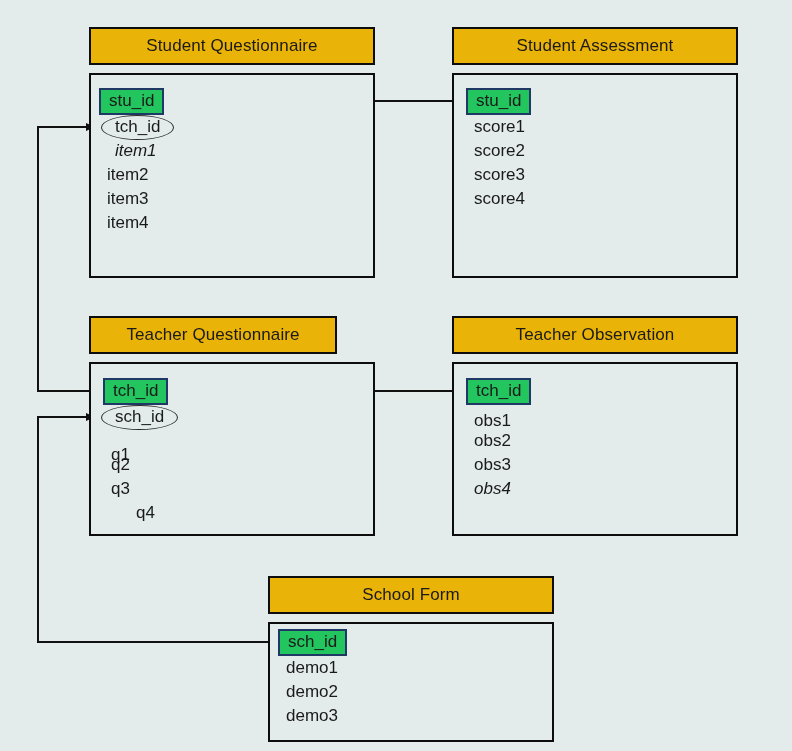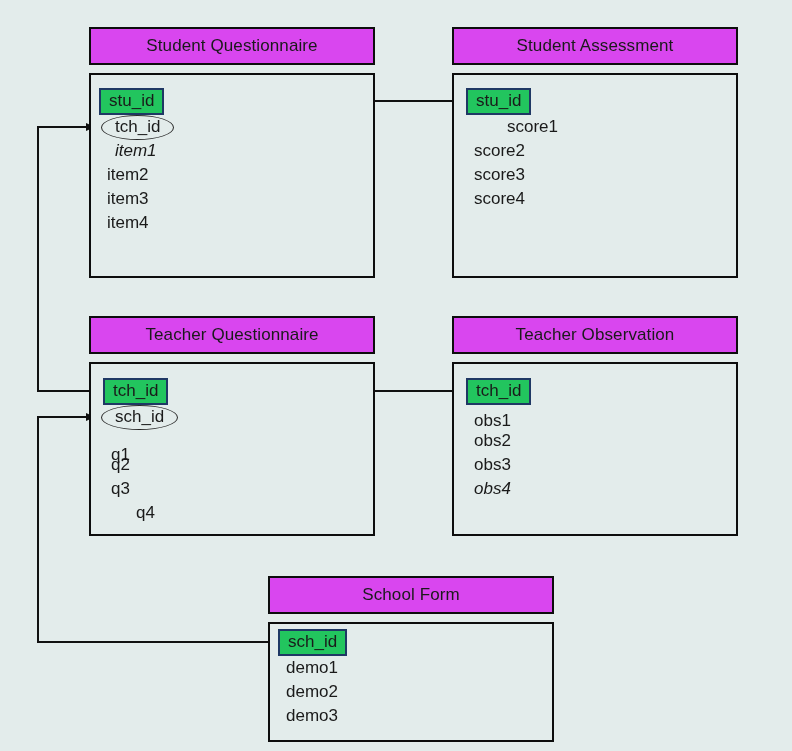--- a/index.html
+++ b/index.html
@@ -11,21 +11,21 @@
   }
   #canvas{position:relative;width:792px;height:751px;}
 
   svg#wires{position:absolute;left:0;top:0;width:792px;height:751px;pointer-events:none;}
 
   .entity{position:absolute;}
   .ent-title{
     position:absolute;
     box-sizing:border-box;
     border:2px solid #0d0d0d;
-    background:#d946ef;
+    background:#eab308;
     display:flex;align-items:center;justify-content:center;
     font-size:17px;color:#1a1a1a;letter-spacing:.1px;
   }
   .ent-body{
     position:absolute;
     box-sizing:border-box;
     border:2px solid #0d0d0d;
     background:#e3eceb;
   }
   .field{
@@ -111,36 +111,36 @@
       <span class="plain txt">item4</span>
     </div>
   </div>
 
   <div class="entity">
     <div class="ent-title" style="left:452px;top:27px;width:286px;height:38px;">Student Assessment</div>
     <div class="ent-body" style="left:452px;top:73px;width:286px;height:205px;"></div>
     <div class="field" style="left:466px;top:88px;">
       <span class="pk txt">stu_id</span>
     </div>
-    <div class="field" style="left:466px;top:116px;margin-left:33px;">
+    <div class="field" style="left:466px;top:116px;">
       <span class="plain txt">score1</span>
     </div>
     <div class="field" style="left:466px;top:140px;">
       <span class="plain txt">score2</span>
     </div>
     <div class="field" style="left:466px;top:164px;">
       <span class="plain txt">score3</span>
     </div>
     <div class="field" style="left:466px;top:188px;">
       <span class="plain txt">score4</span>
     </div>
   </div>
 
   <div class="entity">
-    <div class="ent-title" style="left:89px;top:316px;width:286px;height:38px;">Teacher Questionnaire</div>
+    <div class="ent-title" style="left:89px;top:316px;width:248px;height:38px;">Teacher Questionnaire</div>
     <div class="ent-body" style="left:89px;top:362px;width:286px;height:174px;"></div>
     <div class="field" style="left:103px;top:378px;">
       <span class="pk txt">tch_id</span>
     </div>
     <div class="field" style="left:101px;top:406px;">
       <span class="fk txt">sch_id</span>
     </div>
     <div class="field" style="left:103px;top:444px;">
       <span class="plain txt">q1</span>
     </div>

